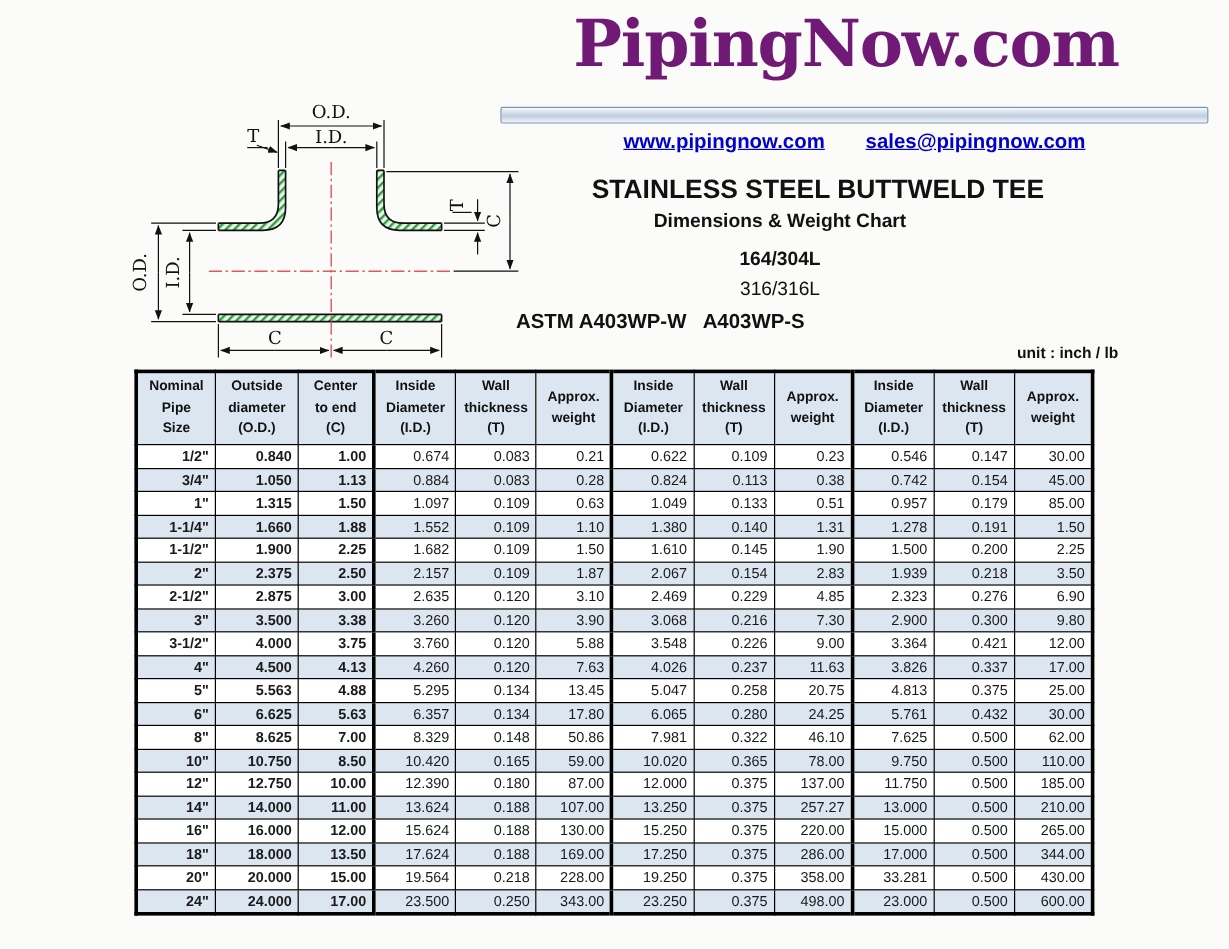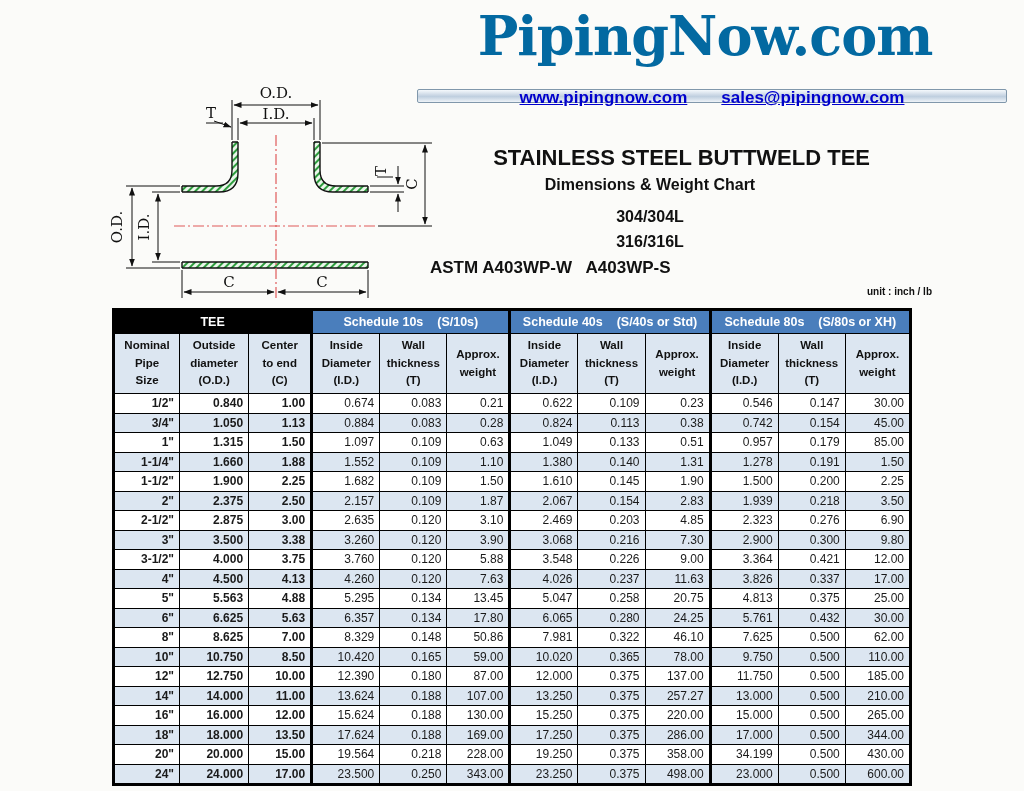--- a/index.html
+++ b/index.html
@@ -10,41 +10,41 @@
     color:#111;
   }
   .abs{position:absolute;}
 
   
   .logo{
     left:395px;top:4px;width:620px;height:78px;
     text-align:center;
     font-family:"DejaVu Serif", serif;
     font-weight:bold;font-size:54px;letter-spacing:-1px;
-    color:#0369a1;
+    color:#701a75;
   }
   .metal-bar{
     left:417px;top:89px;width:588px;height:12px;
     background:linear-gradient(#f5f9fc 0%,#cdd9e6 40%,#bfcfdf 55%,#eef3f8 100%);
     border:1px solid #8097ab;border-radius:2px;
   }
   .contact{
-    left:417px;top:88px;width:590px;
+    left:417px;top:108px;width:590px;
     text-align:center;font-weight:bold;font-size:17px;
   }
   .contact a{color:#0000cc;text-decoration:underline;cursor:pointer;}
   .contact .gap{display:inline-block;width:34px;}
 
   
   .title-main {left:430px;top:145px;width:440px;text-align:right;font-weight:bold;font-size:22px;}
   .title-sub  {left:430px;top:176px;width:440px;text-align:center;font-weight:bold;font-size:16px;}
   .title-g1   {left:430px;top:208px;width:440px;text-align:center;font-weight:bold;font-size:16px;}
-  .title-g2   {left:430px;top:233px;width:440px;text-align:center;font-weight:bold;font-size:16px;}
+  .title-g2   {left:430px;top:233px;width:440px;text-align:center;font-weight:normal;font-size:16px;}
   .title-astm {left:430px;top:258px;width:440px;text-align:left;font-weight:bold;font-size:17px;white-space:pre;}
-  .unit-label {left:712px;top:286px;width:220px;text-align:right;font-weight:bold;font-size:10px;}
+  .unit-label {left:712px;top:286px;width:220px;text-align:right;font-weight:bold;font-size:13px;}
 
   
   .drawing{left:100px;top:80px;}
   .dim-text{font-family:"DejaVu Serif", serif;font-size:15px;fill:#111;}
 
   
   .spec-table-wrap{left:112px;top:308px;}
   table.spec{
     border-collapse:collapse;table-layout:fixed;width:800px;
     border:3px solid #000;
@@ -72,21 +72,21 @@
 <body>
 
 <div class="abs logo">PipingNow.com</div>
 <div class="abs metal-bar"></div>
 <div class="abs contact">
   <a>www.pipingnow.com</a><span class="gap"></span><a>sales@pipingnow.com</a>
 </div>
 
 <div class="abs title-main">STAINLESS STEEL BUTTWELD TEE</div>
 <div class="abs title-sub">Dimensions &amp; Weight Chart</div>
-<div class="abs title-g1">304/304L</div>
+<div class="abs title-g1">164/304L</div>
 <div class="abs title-g2">316/316L</div>
 <div class="abs title-astm">ASTM A403WP-W   A403WP-S</div>
 <div class="abs unit-label">unit : inch / lb</div>
 
 <svg class="abs drawing" width="340" height="220" viewBox="0 0 340 220">
   <defs>
     <pattern id="hatch" width="5" height="5" patternUnits="userSpaceOnUse" patternTransform="rotate(45)">
       <rect width="5" height="5" fill="#eaf6ea"></rect>
       <line x1="1" y1="0" x2="1" y2="5" stroke="#2f9e3f" stroke-width="2"></line>
     </pattern>
@@ -171,26 +171,20 @@
         <col style="width: 67px;">
         <col style="width: 63px;">
         <col style="width: 68px;">
         <col style="width: 67px;">
         <col style="width: 65px;">
         <col style="width: 68px;">
         <col style="width: 67px;">
         <col style="width: 65px;">
       </colgroup>
     <thead>
-        <tr>
-          <th class="gh" colspan="3" style="background: rgb(0, 0, 0);">TEE</th>
-          <th class="gh grp" colspan="3" style="background: rgb(74, 126, 188);">Schedule 10s    (S/10s)</th>
-          <th class="gh grp" colspan="3" style="background: rgb(74, 126, 188);">Schedule 40s    (S/40s or Std)</th>
-          <th class="gh grp" colspan="3" style="background: rgb(74, 126, 188);">Schedule 80s    (S/80s or XH)</th>
-        </tr>
         <tr>
           <th class="sh">Nominal
 Pipe
 Size</th>
           <th class="sh">Outside
 diameter
 (O.D.)</th>
           <th class="sh">Center
 to end
 (C)</th>
@@ -306,21 +300,21 @@
           <td class="cell">3.50</td>
         </tr>
         <tr class="">
           <td class="cell tee-col">2-1/2"</td>
           <td class="cell tee-col">2.875</td>
           <td class="cell tee-col">3.00</td>
           <td class="cell grp">2.635</td>
           <td class="cell">0.120</td>
           <td class="cell">3.10</td>
           <td class="cell grp">2.469</td>
-          <td class="cell">0.203</td>
+          <td class="cell">0.229</td>
           <td class="cell">4.85</td>
           <td class="cell grp">2.323</td>
           <td class="cell">0.276</td>
           <td class="cell">6.90</td>
         </tr>
         <tr class="alt">
           <td class="cell tee-col">3"</td>
           <td class="cell tee-col">3.500</td>
           <td class="cell tee-col">3.38</td>
           <td class="cell grp">3.260</td>
@@ -476,21 +470,21 @@
         <tr class="">
           <td class="cell tee-col">20"</td>
           <td class="cell tee-col">20.000</td>
           <td class="cell tee-col">15.00</td>
           <td class="cell grp">19.564</td>
           <td class="cell">0.218</td>
           <td class="cell">228.00</td>
           <td class="cell grp">19.250</td>
           <td class="cell">0.375</td>
           <td class="cell">358.00</td>
-          <td class="cell grp">34.199</td>
+          <td class="cell grp">33.281</td>
           <td class="cell">0.500</td>
           <td class="cell">430.00</td>
         </tr>
         <tr class="alt">
           <td class="cell tee-col">24"</td>
           <td class="cell tee-col">24.000</td>
           <td class="cell tee-col">17.00</td>
           <td class="cell grp">23.500</td>
           <td class="cell">0.250</td>
           <td class="cell">343.00</td>

